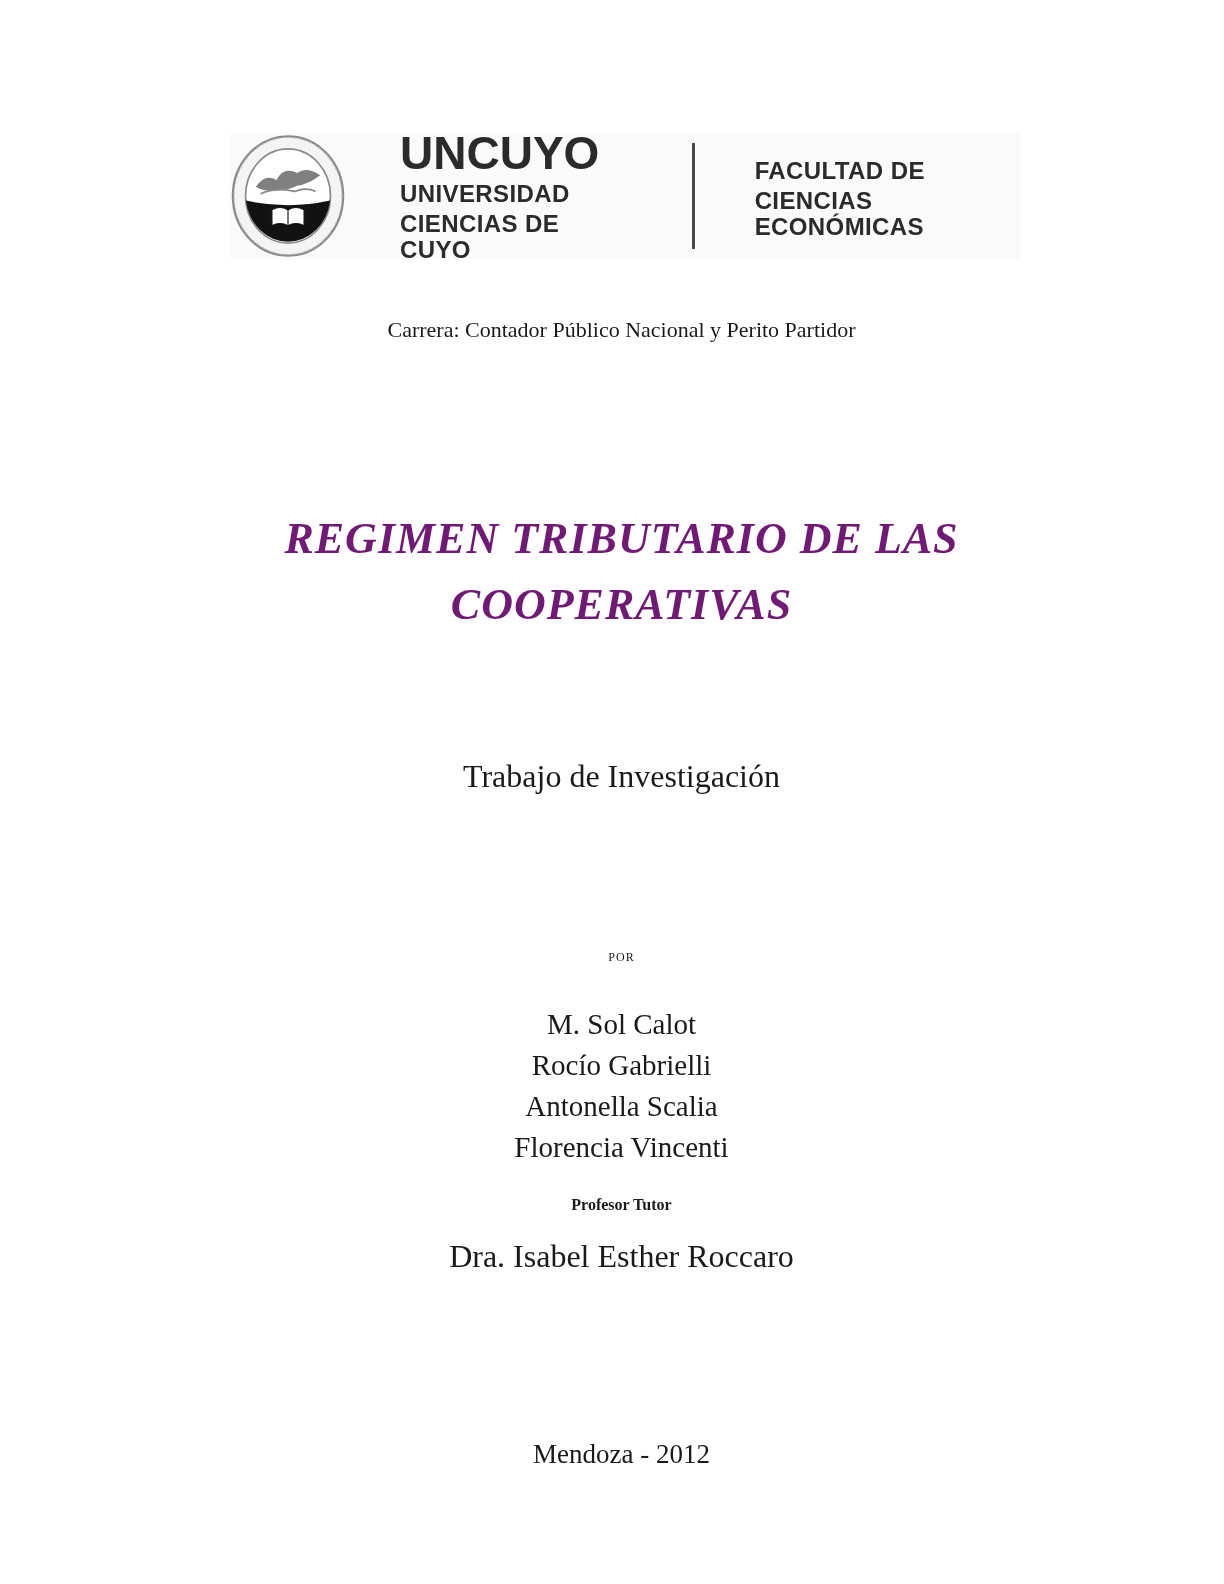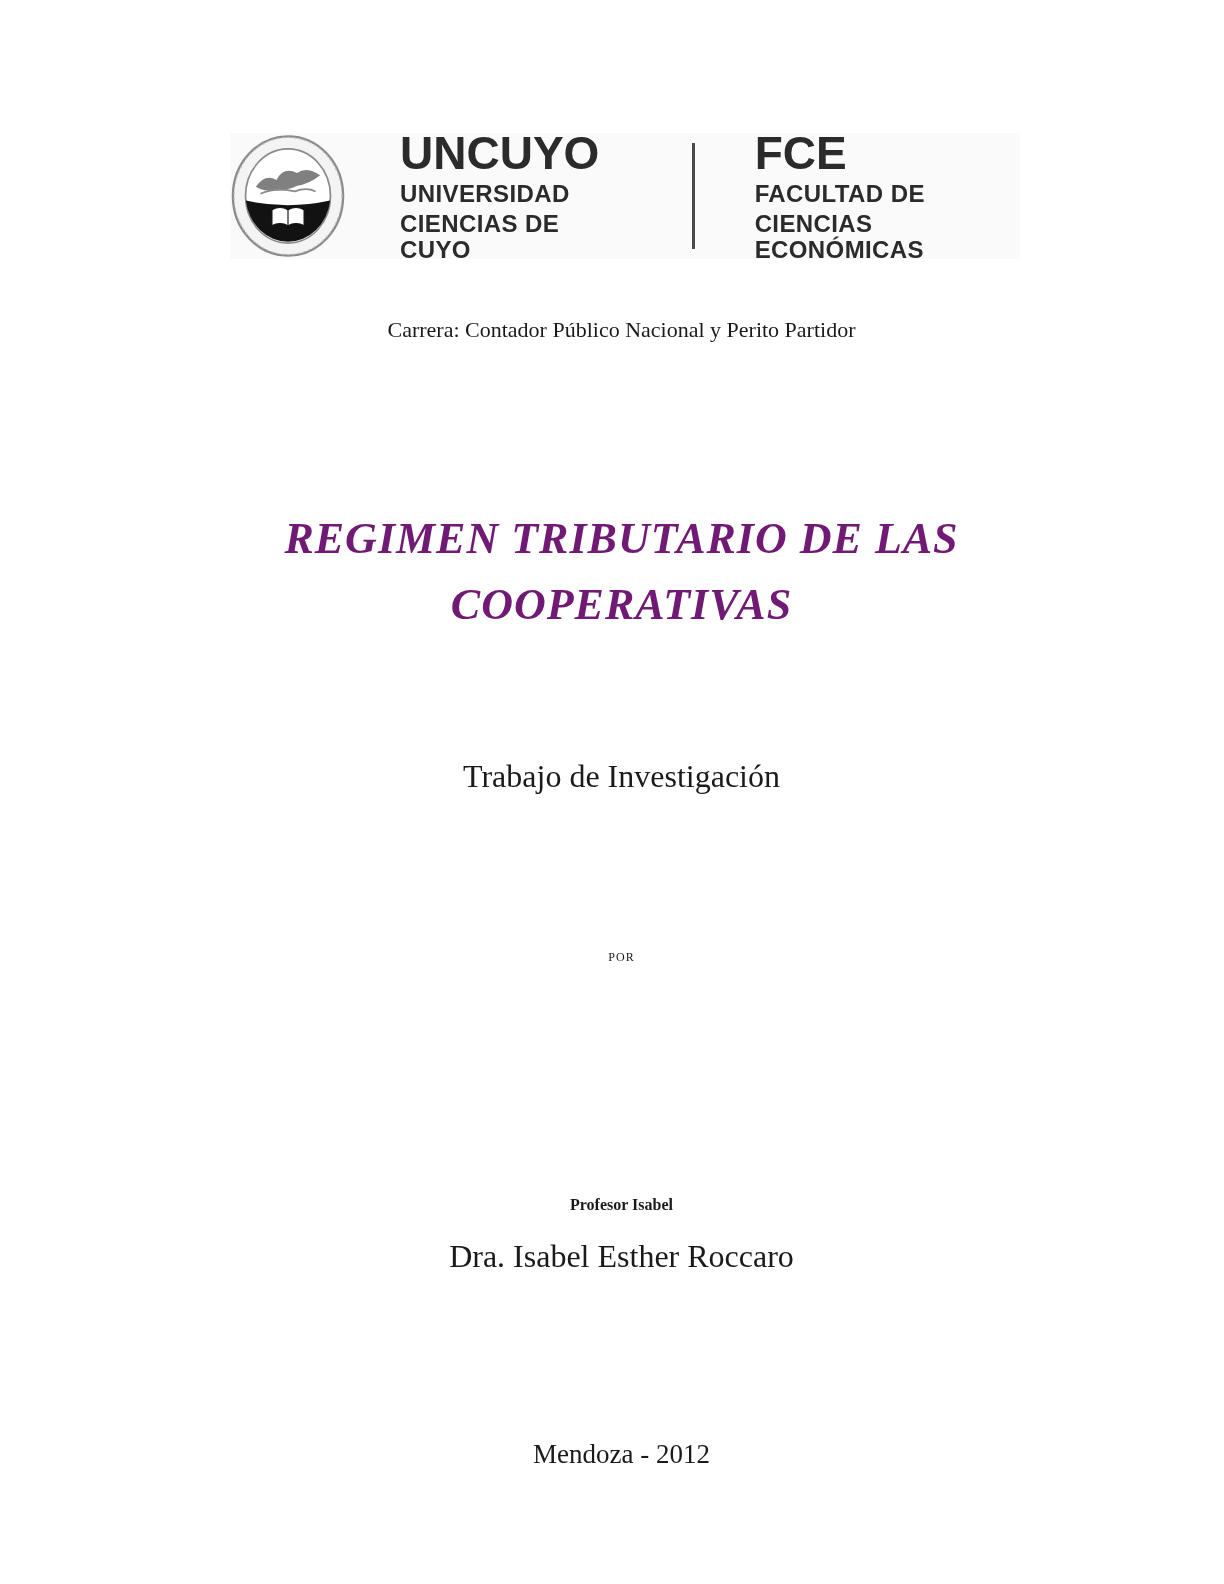--- a/index.html
+++ b/index.html
@@ -103,36 +103,41 @@
 
     <div class="wordmark uncuyo-block">
       <div class="acronym">UNCUYO</div>
       <div class="subline">UNIVERSIDAD</div>
       <div class="subline">CIENCIAS DE CUYO</div>
     </div>
 
     <div class="divider"></div>
 
     <div class="wordmark fce-block">
-      <div class="acronym">FCE</div>
       <div class="subline">FACULTAD DE</div>
       <div class="subline">CIENCIAS ECONÓMICAS</div>
     </div>
   </div>
 
   <div class="cblock career">Carrera: Contador Público Nacional y Perito Partidor</div>
 
   <div class="cblock doc-title">
     <div>REGIMEN TRIBUTARIO DE LAS</div>
     <div>COOPERATIVAS</div>
   </div>
 
   <div class="cblock subtitle">Trabajo de Investigación</div>
 
   <div class="cblock byline-label">POR</div>
 
+  <div class="cblock authors">
+    <div>M. Sol Calot</div>
+    <div>Rocío Gabrielli</div>
+    <div>Antonella Scalia</div>
+    <div>Florencia Vincenti</div>
+  </div>
 
-  <div class="cblock tutor-label">Profesor Isabel</div>
+  <div class="cblock tutor-label">Profesor Tutor</div>
   <div class="cblock tutor-name">Dra. Isabel Esther Roccaro</div>
 
   <div class="cblock place-year">Mendoza - 2012</div>
 
 </div>
 
 </body></html>

